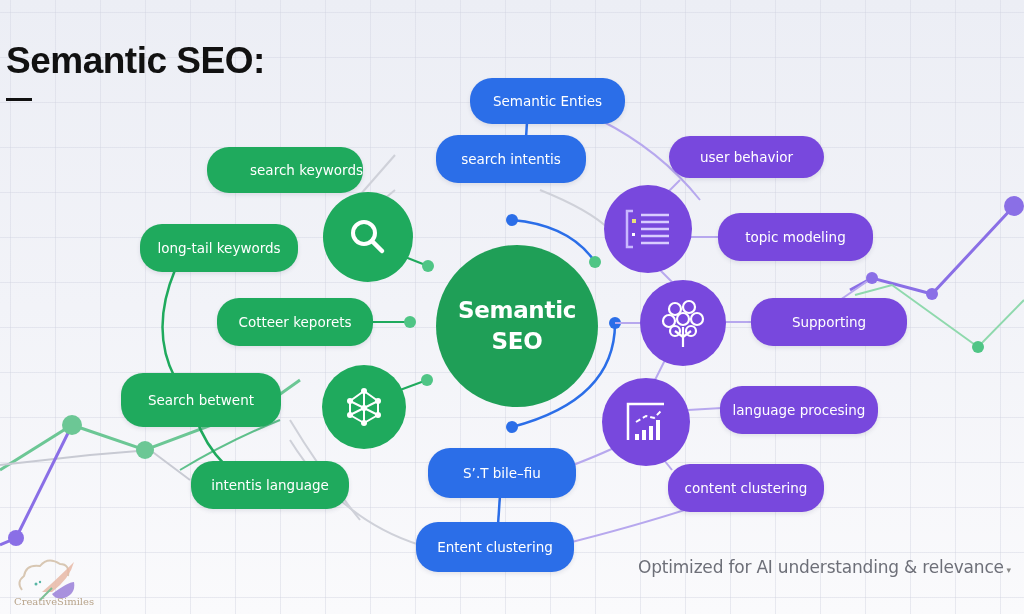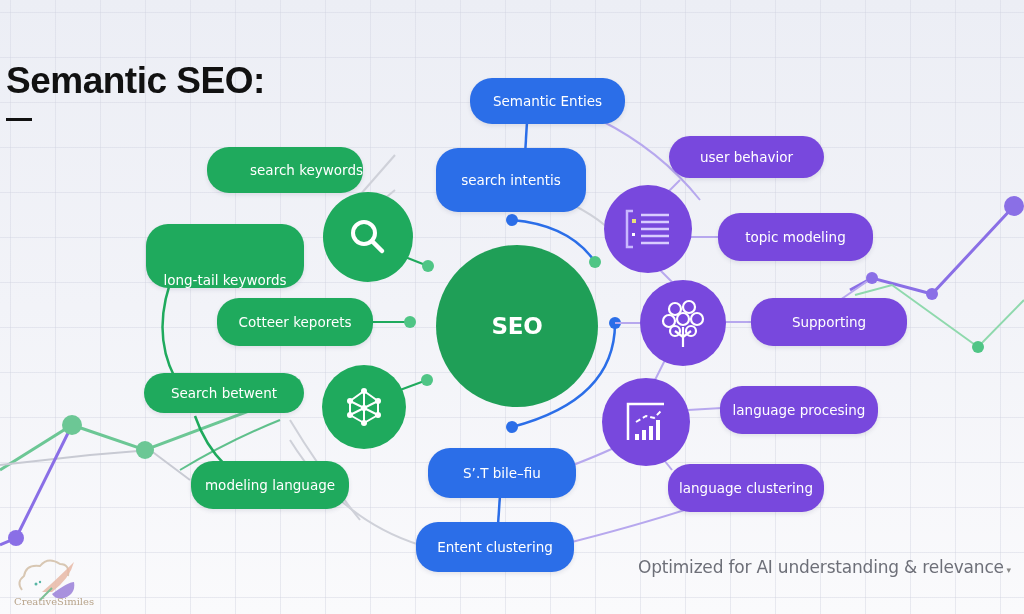--- a/index.html
+++ b/index.html
@@ -14,21 +14,21 @@
       background-image:
         linear-gradient(to right, rgba(210,212,225,0.45) 1px, transparent 1px),
         linear-gradient(to bottom, rgba(210,212,225,0.45) 1px, transparent 1px);
       background-size: 45px 45px;
       background-position: 10px 12px;
     }
     svg.lines { position: absolute; left: 0; top: 0; }
     .title {
       position: absolute; left: 6px; top: 40px;
       font-family: "Liberation Sans", sans-serif;
-      font-weight: 700; color: #111; margin-top: 20px;
+      font-weight: 700; color: #111;
     }
     .title .t1 { font-size: 37px; letter-spacing: -0.5px; line-height: 42px; display: block; }
     .title .t2 { font-size: 27px; letter-spacing: -0.3px; line-height: 34px; display: block; margin-top: 2px; }
     .title .dash { display: block; width: 26px; height: 3px; background: #111; margin-top: 16px; }
 
     .pill {
       position: absolute;
       display: flex; align-items: center; justify-content: center;
       border-radius: 22px;
       color: #fff;
@@ -126,31 +126,31 @@
 </svg>
 
 <div class="title">
   <span class="t1">Semantic SEO:</span>
   <span class="dash"></span>
 </div>
 
 <div class="pill green" style="left:207px;top:147px;width:156px;height:46px;justify-content:flex-end;">
   <span>search keywords</span>
 </div>
-<div class="pill green" style="left:146px;top:224px;width:158px;height:64px;align-items:flex-end;">
+<div class="pill green" style="left:140px;top:224px;width:158px;height:48px;">
   <span>long-tail keywords</span>
 </div>
 <div class="pill green" style="left:217px;top:298px;width:156px;height:48px;">
   <span>Cotteer keporets</span>
 </div>
-<div class="pill green" style="left:144px;top:373px;width:160px;height:40px;">
+<div class="pill green" style="left:121px;top:373px;width:160px;height:54px;">
   <span>Search betwent</span>
 </div>
 <div class="pill green" style="left:191px;top:461px;width:158px;height:48px;">
-  <span>modeling language</span>
+  <span>intentis language</span>
 </div>
 
 <div class="circle green" style="left:323px;top:192px;width:90px;height:90px;">
   <svg width="44" height="44" viewBox="0 0 44 44">
     <circle cx="18" cy="18" r="11" fill="none" stroke="#fff" stroke-width="4"></circle>
     <line x1="26" y1="26" x2="36" y2="36" stroke="#fff" stroke-width="4.5" stroke-linecap="round"></line>
   </svg>
 </div>
 <div class="circle green" style="left:322px;top:365px;width:84px;height:84px;">
   <svg width="44" height="44" viewBox="0 0 44 44">
@@ -171,27 +171,28 @@
         <circle cx="36" cy="16" r="3"></circle>
       <circle cx="8" cy="30" r="3"></circle>
         <circle cx="36" cy="30" r="3"></circle>
         <circle cx="22" cy="38" r="3"></circle>
       <circle cx="22" cy="23" r="3"></circle>
     </g>
   </svg>
 </div>
 
 <div class="circle center-circle">
+  <span>Semantic</span>
   <span>SEO</span>
 </div>
 
 <div class="pill blue" style="left:470px;top:78px;width:155px;height:46px;">
   <span>Semantic Enties</span>
 </div>
-<div class="pill blue" style="left:436px;top:148px;width:150px;height:64px;">
+<div class="pill blue" style="left:436px;top:135px;width:150px;height:48px;">
   <span>search intentis</span>
 </div>
 <div class="pill blue" style="left:428px;top:448px;width:148px;height:50px;">
   <span>S’.T bile–fiu</span>
 </div>
 <div class="pill blue" style="left:416px;top:522px;width:158px;height:50px;">
   <span>Entent clustering</span>
 </div>
 
 <div class="circle purple" style="left:604px;top:185px;width:88px;height:88px;">
@@ -241,21 +242,21 @@
 <div class="pill purple" style="left:718px;top:213px;width:155px;height:48px;">
   <span>topic modeling</span>
 </div>
 <div class="pill purple" style="left:751px;top:298px;width:156px;height:48px;align-items:center;">
   <span>Supporting</span>
 </div>
 <div class="pill purple" style="left:720px;top:386px;width:158px;height:48px;">
   <span>language procesing</span>
 </div>
 <div class="pill purple" style="left:668px;top:464px;width:156px;height:48px;">
-  <span>language clustering</span>
+  <span>content clustering</span>
 </div>
 
 <div class="footer">
   <span>Optimized for AI understanding &amp; relevance</span><span style="font-size:9px;color:#888;"> ▾</span>
 </div>
 
 <svg class="logo" viewBox="0 0 80 60">
   <path d="M10 38 Q4 30 12 24 Q14 12 28 14 Q36 4 48 12 Q58 12 56 24" fill="none" stroke="#d8c7b3" stroke-width="2"></path>
   <path d="M30 40 Q44 28 62 10 Q58 26 40 40 Z" fill="#e7b9a6" opacity="0.85"></path>
   <path d="M40 42 Q56 30 62 30 Q64 42 52 46 Q44 48 40 42 Z" fill="#9a7fd8" opacity="0.85"></path>

